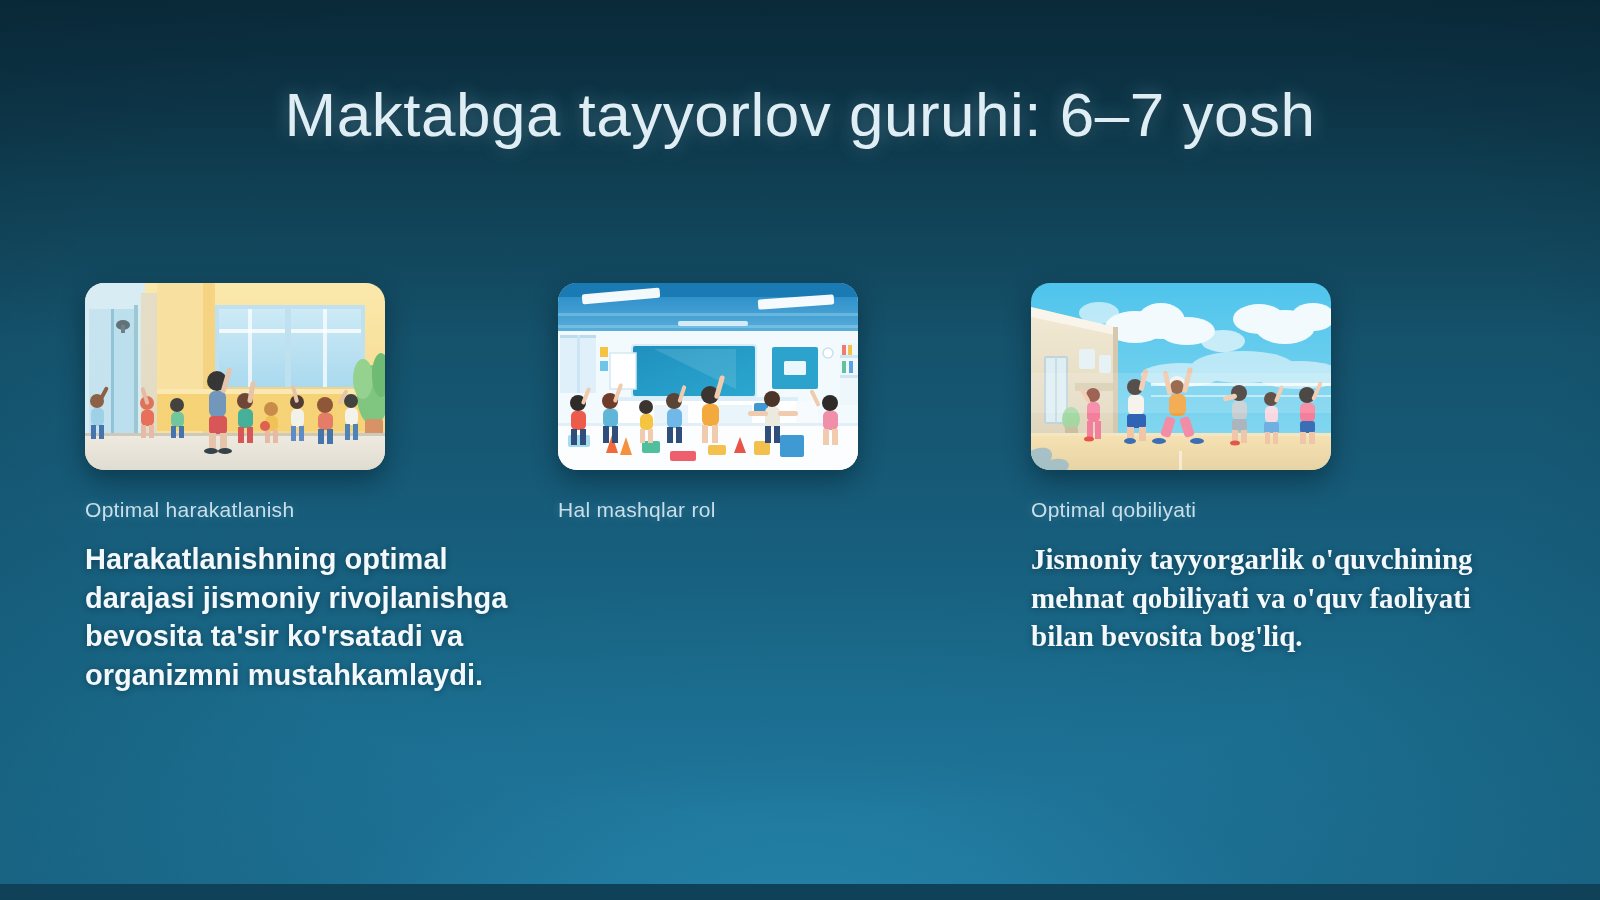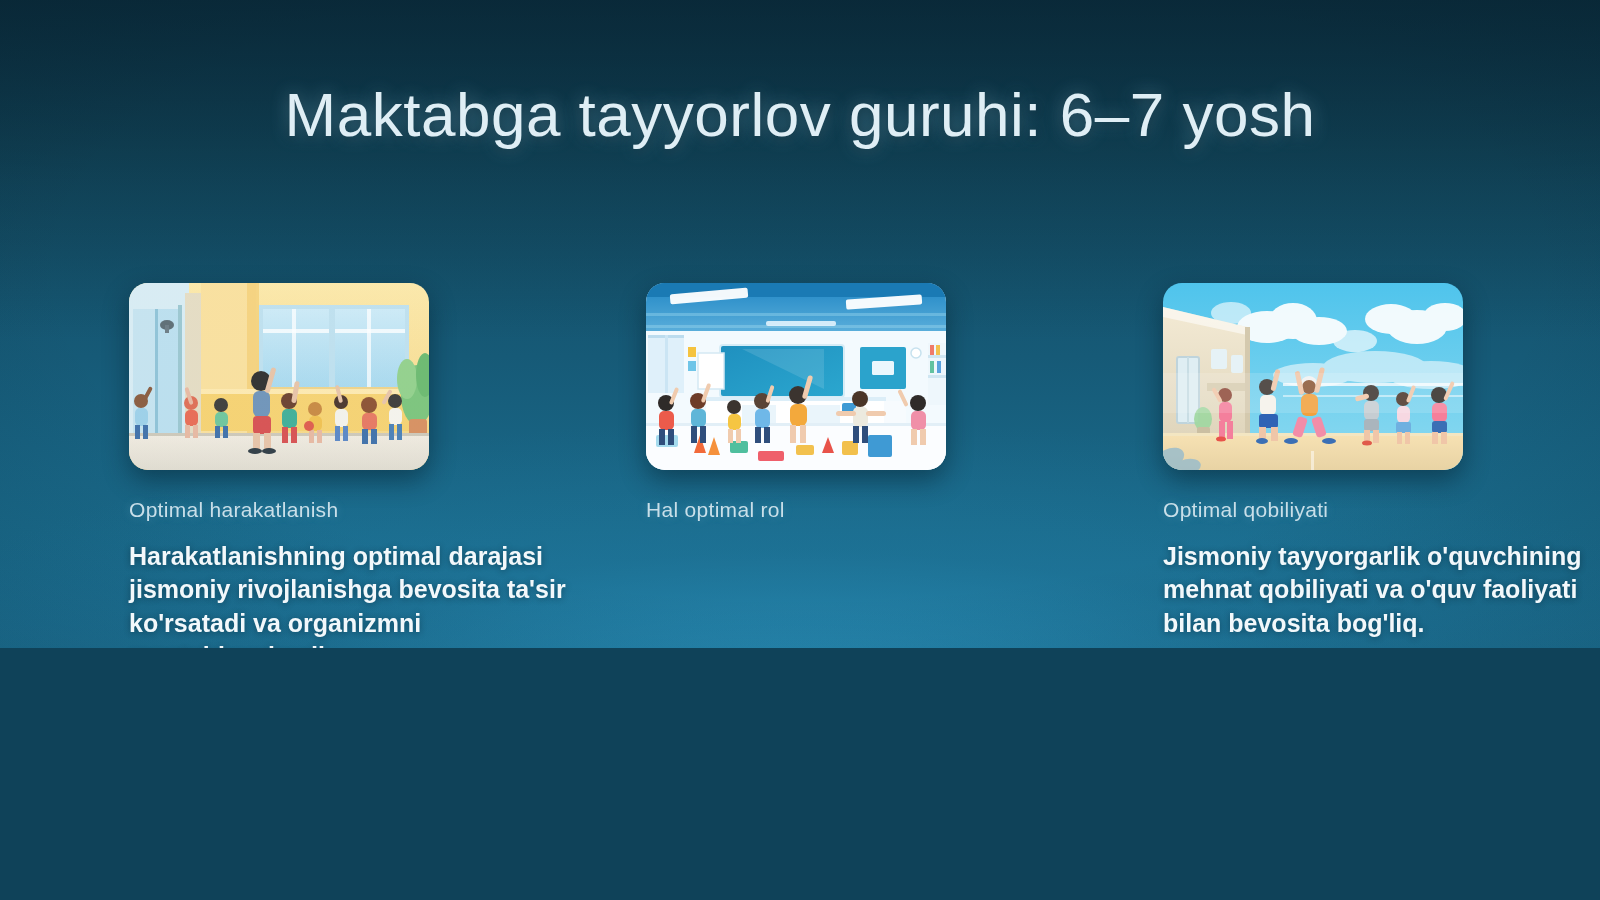--- a/index.html
+++ b/index.html
@@ -12,21 +12,21 @@
 
   body {
     font-family:"Liberation Sans", sans-serif;
     background:#0f4259;
     position:relative;
   }
 
   
   .slide {
     position:absolute; inset:0;
-    width:1600px; height:648px;
+    width:1600px; height:884px;
     background:
       radial-gradient(120% 95% at 50% 112%, #21799c 0%, #1a6versus 0%, #1d6f92 14%, #176285 34%, #12506c 58%, #0f4259 78%, #0c3446 100%);
     overflow:hidden;
   }
   
   .bg-base {
     position:absolute; inset:0;
     background:linear-gradient(180deg, #103f55 0%, #134a60 22%, #165a77 55%, #1a6b8c 82%, #1d7397 100%);
   }
   .bg-glow {
@@ -54,21 +54,21 @@
     white-space:nowrap;
   }
 
   
   .columns {
     position:absolute; top:283px; left:85px;
     width:1440px;
     display:flex;
     gap:173px;
   }
-  .card { width:300px;margin-left:44px; }
+  .card { width:300px; }
 
   .thumb {
     width:300px; height:187px;
     border-radius:19px;
     overflow:hidden;
     position:relative;
     box-shadow:0 10px 26px rgba(3,22,33,0.45);
   }
   .thumb svg { display:block; width:300px; height:187px; }
 
@@ -76,29 +76,29 @@
     margin-top:28px;
     font-size:21px;
     font-weight:300;
     letter-spacing:0.3px;
     color:#c9dfe9;
     text-shadow:0 0 10px rgba(140,205,235,0.30);
     white-space:nowrap;
   }
   .body {
     margin-top:18px;
-    font-size:25px;
+    font-size:29px;
     font-weight:700;
     line-height:1.33;
     color:#f2f8fb;
     text-shadow:0 1px 6px rgba(4,28,40,0.45);
   }
   .card-1 .body { width:448px; }
   .card-2 .body { width:425px; }
-  .card-3 .body { width:455px; }
+  .card-3 .body { width:455px;font-family:Liberation Serif, serif; }
 </style>
 </head>
 <body>
 
 <div class="slide">
   <div class="bg-base"></div>
   <div class="bg-glow"></div>
   <div class="bg-vignette"></div>
   <div class="bg-topdark"></div>
 
@@ -336,21 +336,21 @@
             <rect x="220" y="128" width="20" height="5" rx="2.5" fill="#f0cbae"></rect>
 
             <circle cx="272" cy="120" r="8" fill="#2f2b29"></circle>
             <rect x="265" y="128" width="15" height="19" rx="5" fill="#f08fa8"></rect>
             <rect x="265" y="146" width="6" height="16" fill="#f0cbae"></rect>
             <rect x="274" y="146" width="6" height="16" fill="#f0cbae"></rect>
             <rect x="255" y="106" width="4" height="18" rx="2" fill="#f0cbae" transform="rotate(-26 257 115)"></rect>
           </g>
         </svg>
       </div>
-      <div class="eyebrow">Hal optimal rol</div>
+      <div class="eyebrow">Hal mashqlar rol</div>
     </div>
 
     <div class="card card-3">
       <div class="thumb">
         <svg viewBox="0 0 300 187" xmlns="http://www.w3.org/2000/svg">
           <defs>
             <linearGradient id="c3sky" x1="0" y1="0" x2="0" y2="1">
               <stop offset="0" stop-color="#4fc4ec"></stop>
                 <stop offset="55" stop-color="#8ddaf0"></stop>
               <stop offset="1" stop-color="#d8f1f8"></stop>

